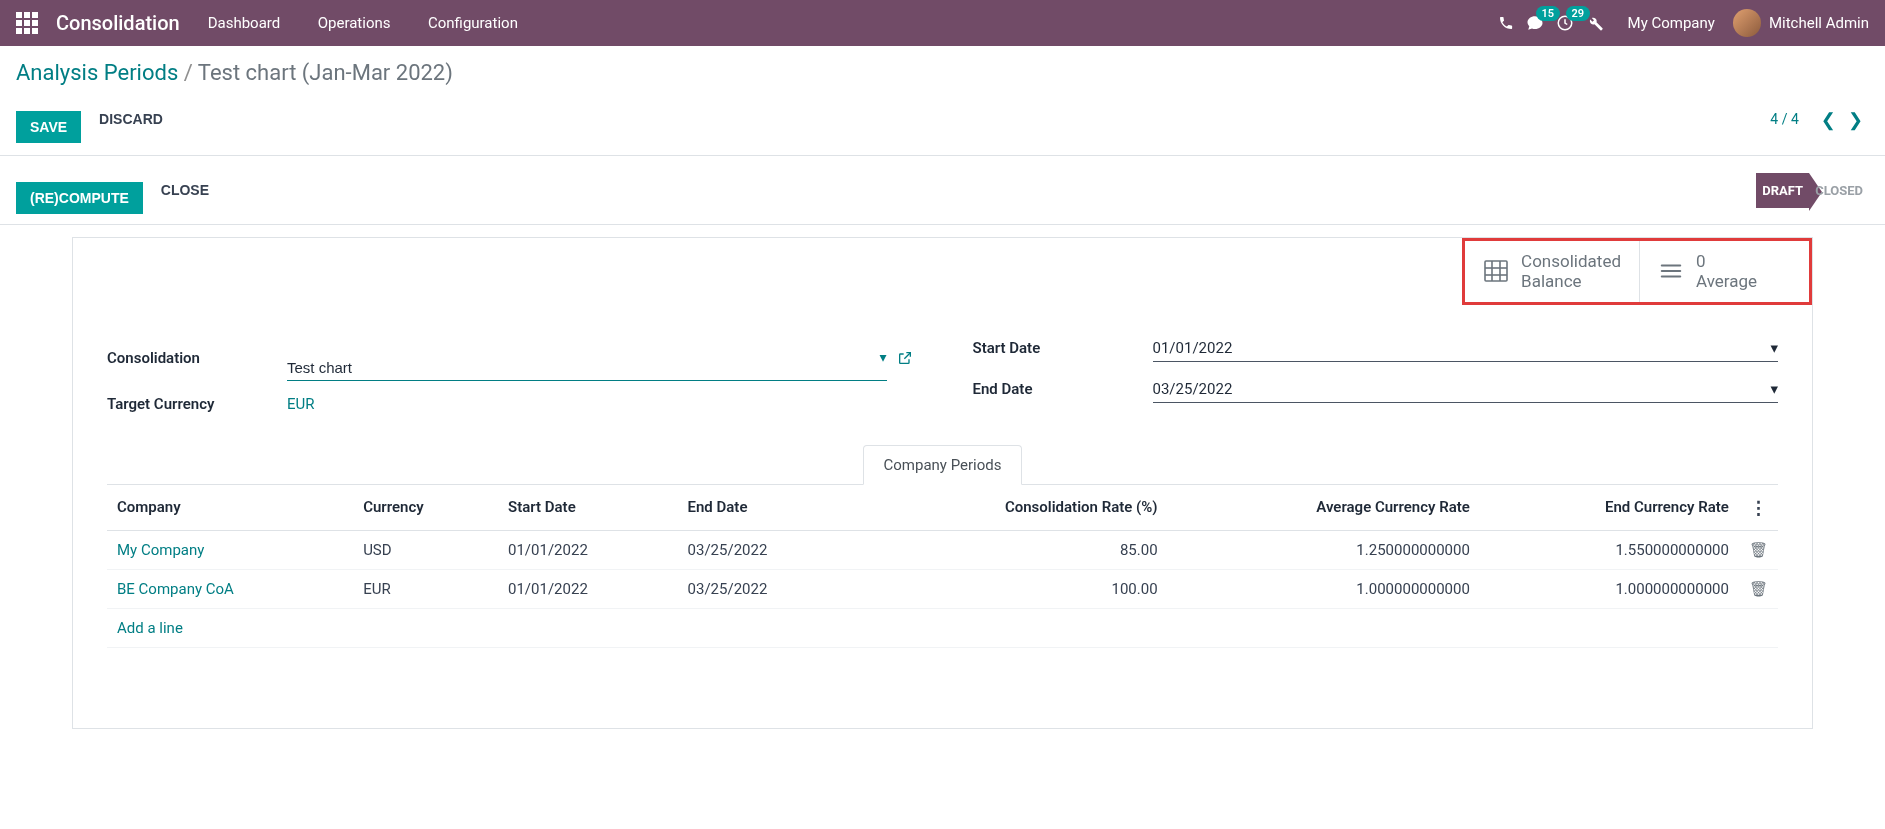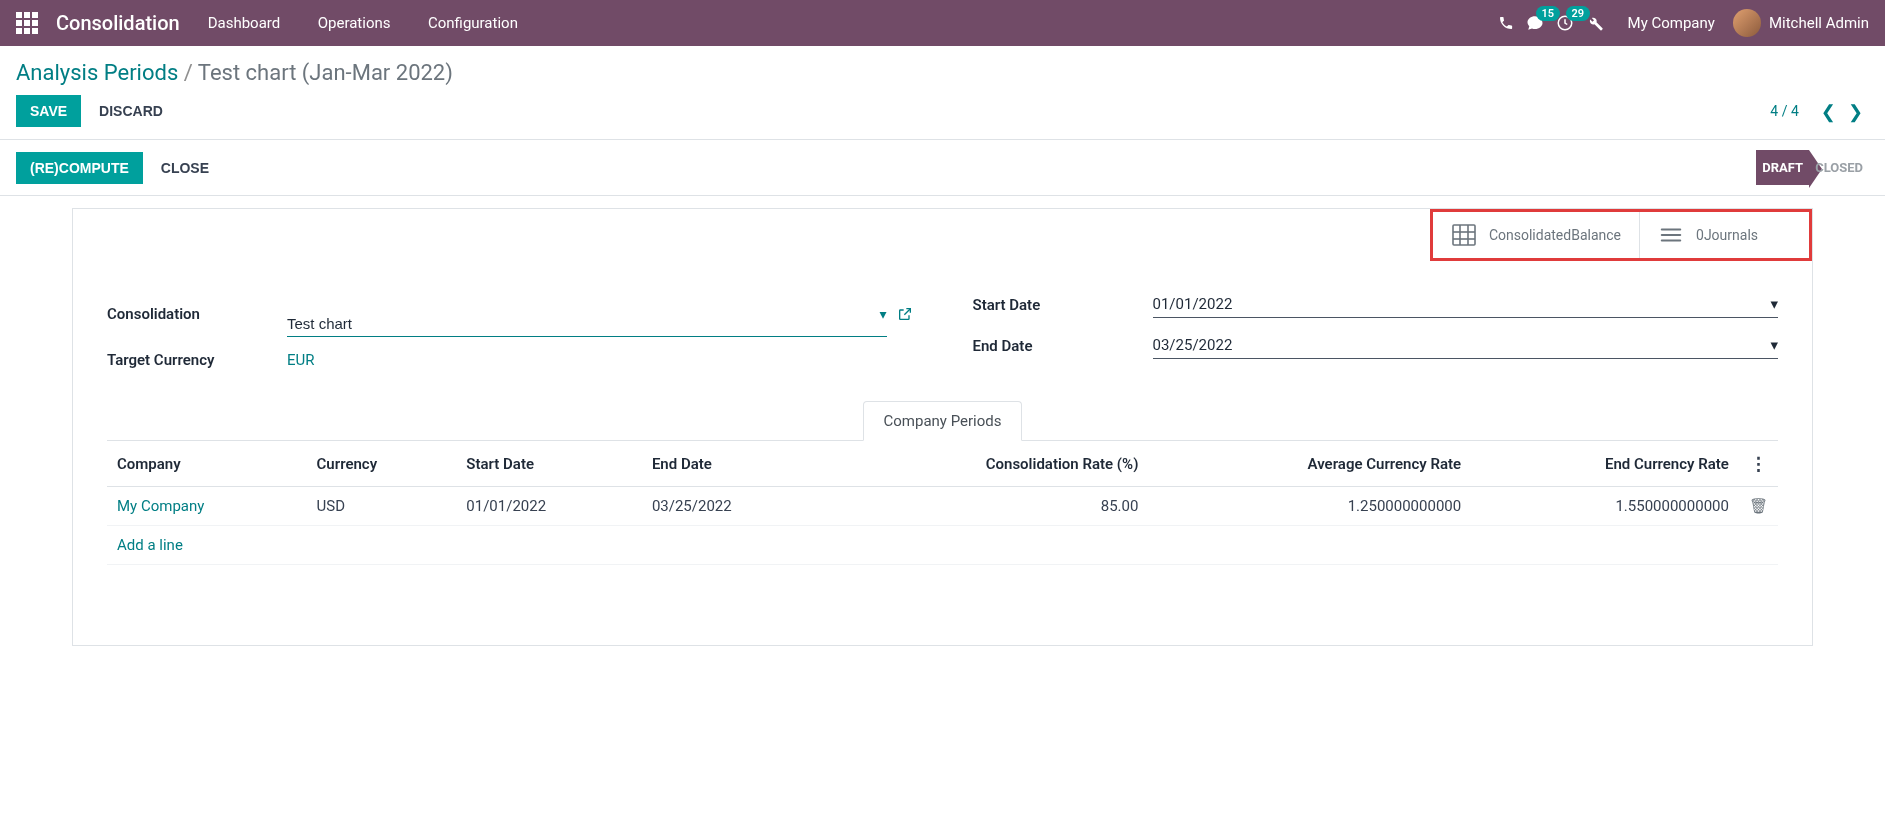--- a/index.html
+++ b/index.html
@@ -19,21 +19,21 @@
 .topnav .user { display:flex; align-items:center; font-size: 15px; }
 
 
 .breadcrumb-row { padding: 14px 16px 0; }
 .breadcrumb { font-size: 22px; color: #8f8f8f; }
 .breadcrumb a { color: #017e84; text-decoration:none; }
 .breadcrumb .current { color: #6c757d; }
 
 
 .actions-row { display:flex; align-items:center; padding: 10px 16px 12px; border-bottom: 1px solid #dee2e6; }
-.btn-primary { background:#00a09d; color:#fff; border:none; padding: 8px 14px; font-weight:600; font-size: 14px; cursor:pointer; }
+.btn-primary { background:#00a09d; color:#fff; border:none; padding: 8px 14px; font-weight:600; font-size: 14px; cursor:pointer;margin-top:16px; }
 .btn-link { background:none; border:none; color:#374151; font-weight:600; font-size:14px; margin-left: 18px; cursor:pointer; }
 .actions-row .spacer { flex:1; }
 .pager { color:#017e84; font-size:14px; display:flex; align-items:center; }
 .pager-nav { margin-left: 16px; display:flex; }
 .pager-nav span { color:#017e84; cursor:pointer; padding: 4px 6px; font-size: 18px; }
 
 
 .status-row { display:flex; align-items:center; padding: 10px 16px; border-bottom: 1px solid #dee2e6; }
 .status-arrows { display:flex; margin-left:auto; }
 .status-arrow { position:relative; padding: 10px 6px; font-weight:700; font-size:13px; color:#9aa0a6; }
@@ -43,21 +43,21 @@
 
 .sheet-wrap { padding: 0 72px; }
 .sheet { border: 1px solid #dee2e6; background:#fff; margin-top: 12px; }
 
 
 .stat-buttons-wrap { display:flex; justify-content:flex-end; }
 .stat-buttons { display:flex; border: 3px solid #e03b3b; }
 .stat-btn { display:flex; align-items:center; gap:12px; padding: 10px 18px; border-left:1px solid #dee2e6; min-width:170px; cursor:pointer; color:#6c757d; }
 .stat-btn:first-child { border-left:none; }
 .stat-btn .sicon { width:26px; height:26px; display:flex; align-items:center; justify-content:center; }
-.stat-btn .stext { display:flex; flex-direction:row; line-height:1.2; font-size:14px; }
+.stat-btn .stext { display:flex; flex-direction:column; line-height:1.2; font-size:17px; }
 
 
 .form-grid { display:flex; padding: 30px 34px 18px; gap: 60px; }
 .form-col { flex:1; }
 .form-row { display:flex; align-items:center; margin-bottom: 14px; }
 .form-label { width: 180px; font-weight:600; color:#1f2937; font-size:15px; }
 .form-input { flex:1; display:flex; align-items:center; }
 .m2o { flex:1; border-bottom:1px solid #017e84; padding: 4px 0; display:flex; align-items:center; }
 .m2o input { border:none; outline:none; flex:1; font-size:15px; color:#1f2937;margin-top:20px; }
 .caret { color:#017e84; margin-left:4px; }
@@ -185,21 +185,21 @@
         <div class="stat-btn">
           <div class="sicon">
             <svg width="22" height="18" viewBox="0 0 24 18" fill="none" stroke="#6c757d" stroke-width="2.4" stroke-linecap="round">
                 <line x1="2" y1="3" x2="22" y2="3"></line>
                 <line x1="2" y1="9" x2="22" y2="9"></line>
                 <line x1="2" y1="15" x2="22" y2="15"></line>
               </svg>
           </div>
           <div class="stext">
             <span>0</span>
-            <span>Journals</span>
+            <span>Average</span>
           </div>
         </div>
       </div>
     </div>
 
     <div class="form-grid">
       <div class="form-col">
         <div class="form-row">
           <div class="form-label">Consolidation</div>
           <div class="form-input">
@@ -268,20 +268,30 @@
             <td class="company-cell">My Company</td>
             <td>USD</td>
             <td>01/01/2022</td>
             <td>03/25/2022</td>
             <td class="num">85.00</td>
             <td class="num">1.250000000000</td>
             <td class="num">1.550000000000</td>
             <td style="text-align:center"><span class="trash">🗑</span></td>
           </tr>
           <tr>
+            <td class="company-cell">BE Company CoA</td>
+            <td>EUR</td>
+            <td>01/01/2022</td>
+            <td>03/25/2022</td>
+            <td class="num">100.00</td>
+            <td class="num">1.000000000000</td>
+            <td class="num">1.000000000000</td>
+            <td style="text-align:center"><span class="trash">🗑</span></td>
+          </tr>
+          <tr>
             <td colspan="8" class="addline">Add a line</td>
           </tr>
         </tbody>
       </table>
       <div style="height:80px"></div>
     </div>
 
   </div>
 </div>
 

